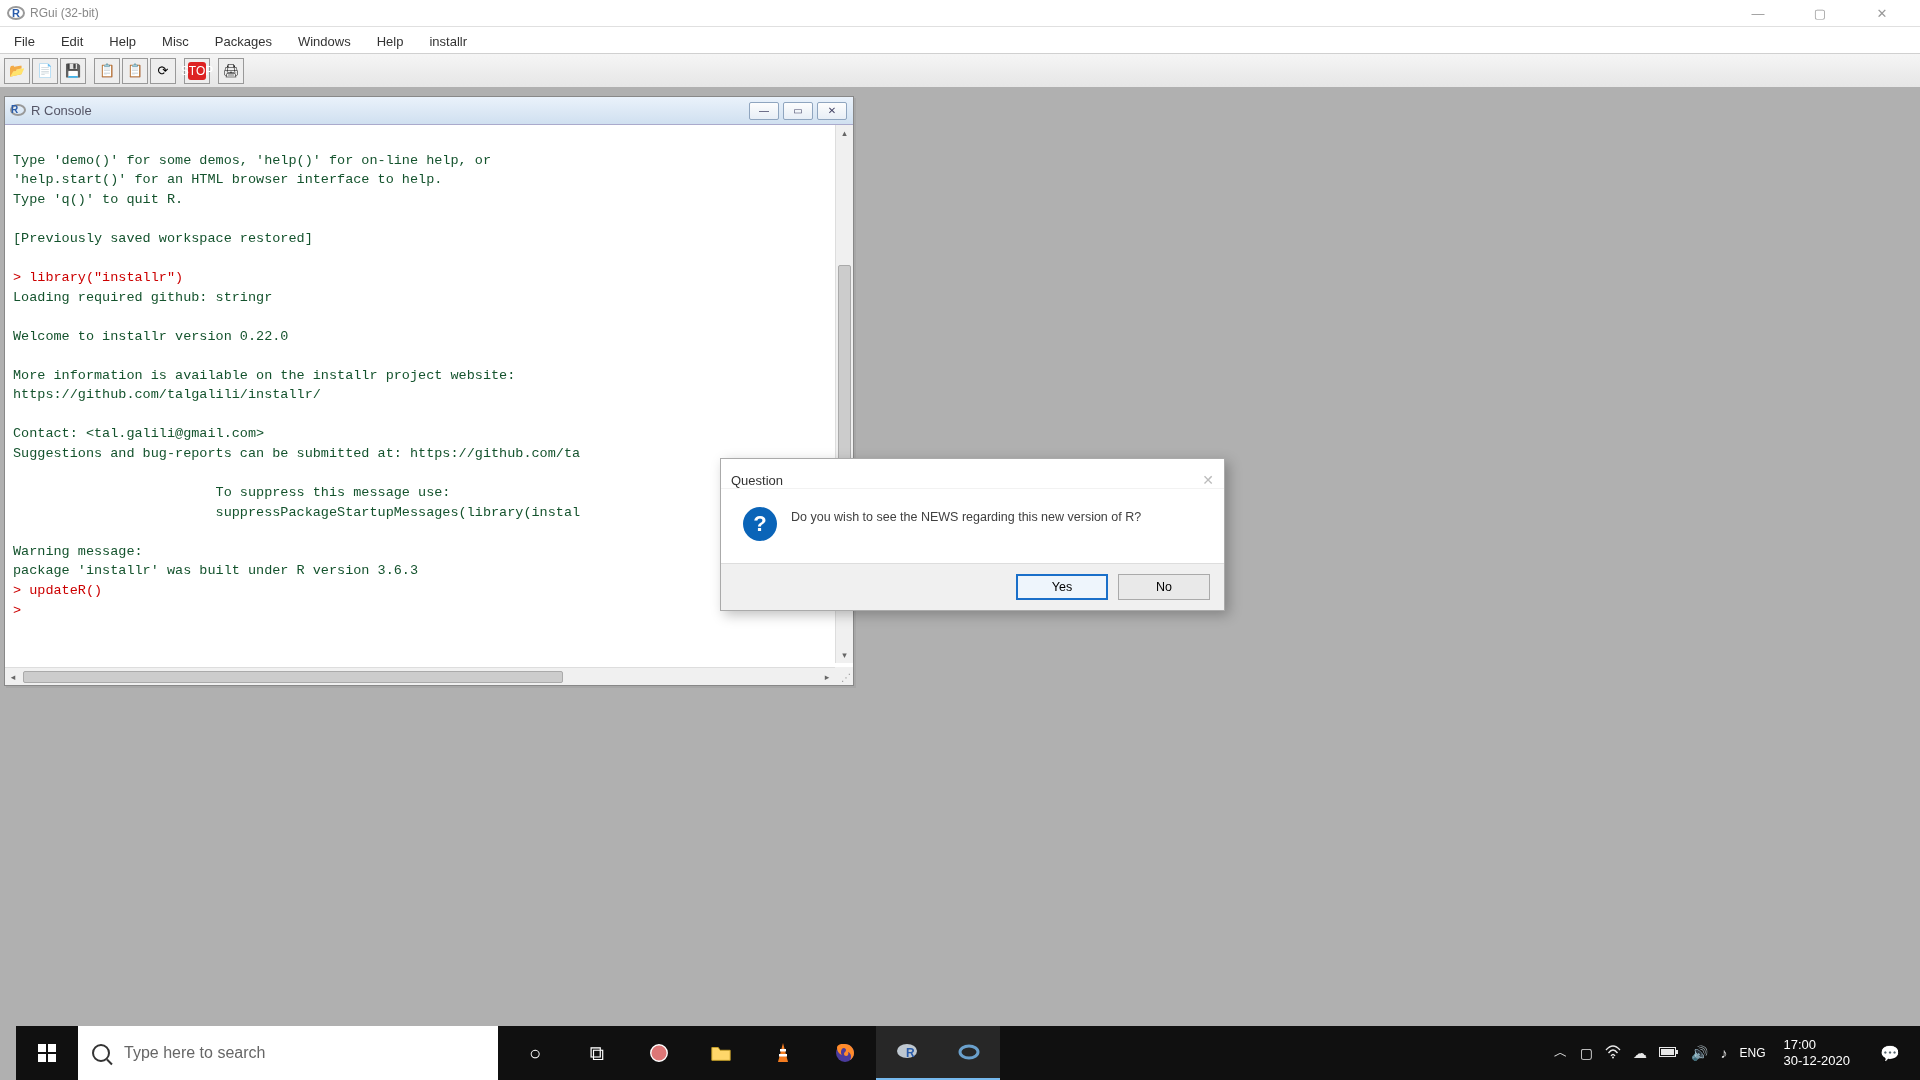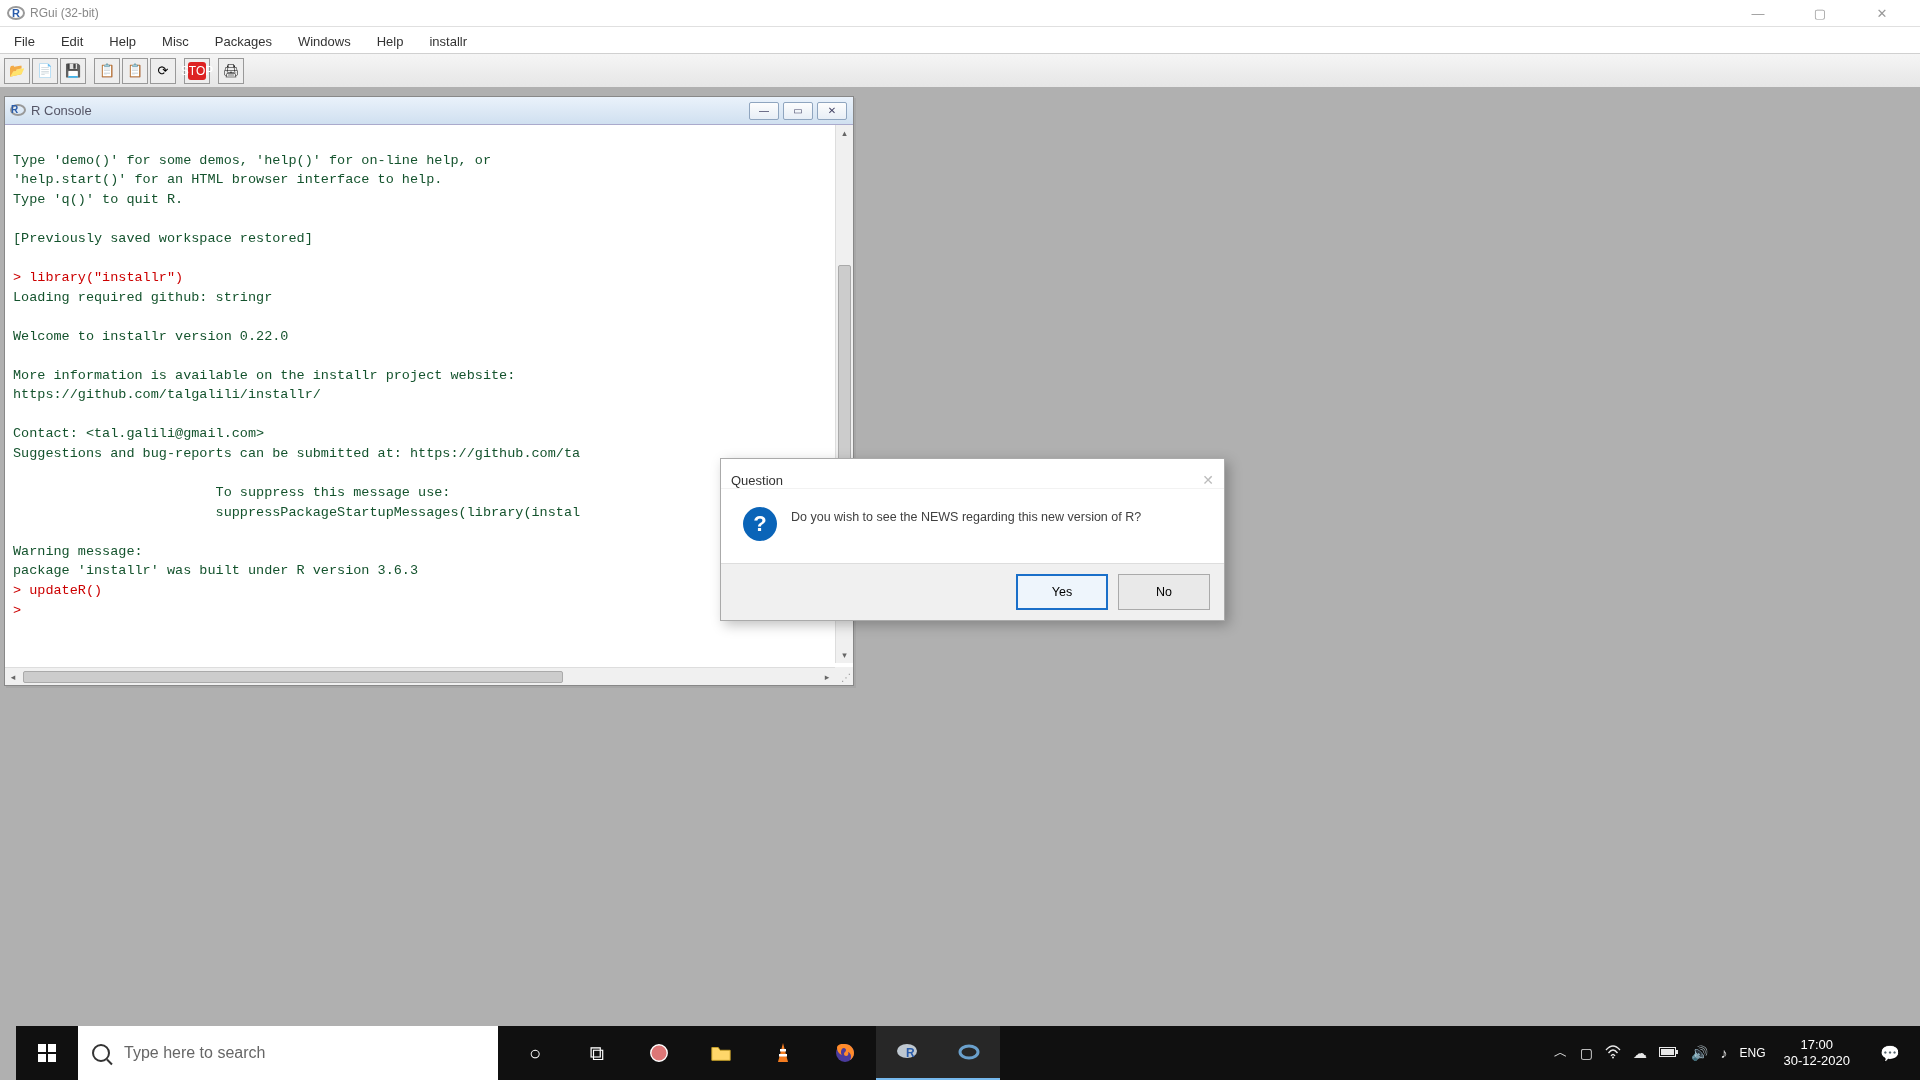--- a/index.html
+++ b/index.html
@@ -204,21 +204,21 @@
       padding-top: 2px;
     }
     .dialog-footer {
       background: #f0f0f0;
       border-top: 1px solid #ddd;
       display: flex; justify-content: flex-end;
       padding: 10px 14px;
       gap: 10px;
     }
     .dlg-btn {
-      width: 92px; height: 36px;
+      width: 92px; height: 26px;
       background: #e9e9e9;
       border: 1px solid #aaa;
       font-size: 12.5px;
       display: flex; align-items: center; justify-content: center;
     }
     .dlg-btn.default {
       border: 2px solid #1a6fc9;
       background: #eef5fc;
     }
     .underline-first::first-letter { text-decoration: underline; }
@@ -268,21 +268,21 @@
       border-bottom: 2px solid #76b9ed;
     }
     .tray {
       margin-left: auto;
       display: flex; align-items: center; height: 100%;
       gap: 12px;
       padding-right: 8px;
       font-size: 12px;
     }
     .tray .ic { opacity: 0.9; font-size: 14px; }
-    .clock { text-align: center; line-height: 1.2; font-size: 13px; margin: 16px 6px;}
+    .clock { text-align: left; line-height: 1.2; font-size: 13px; margin: 16px 6px;}
     .action-center {
       width: 44px; height: 100%; display:flex; align-items:center; justify-content:center;
       font-size: 16px;
     }
   </style>
 </head>
 <body>
 
 <div class="title-bar">
   <div class="r-logo">

